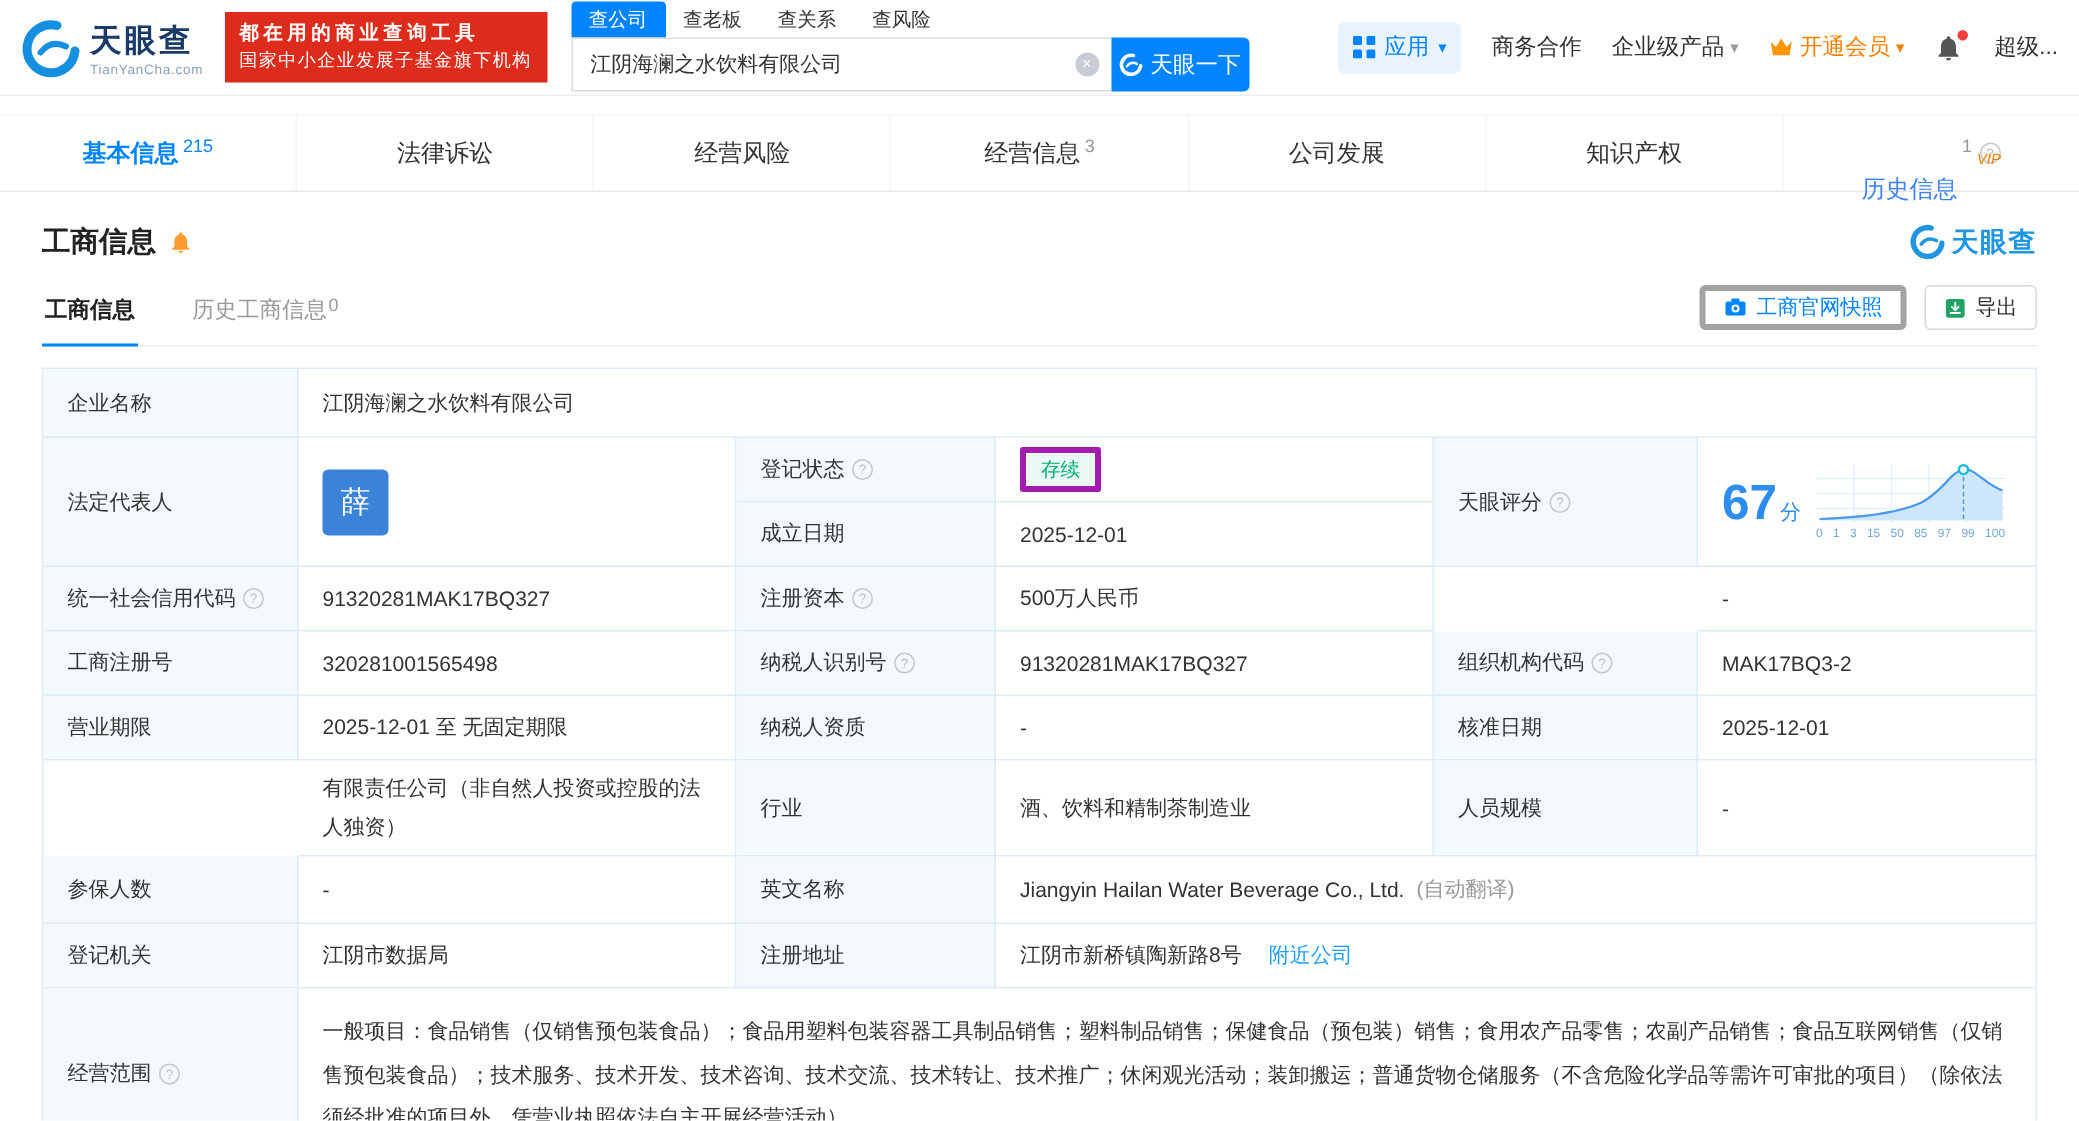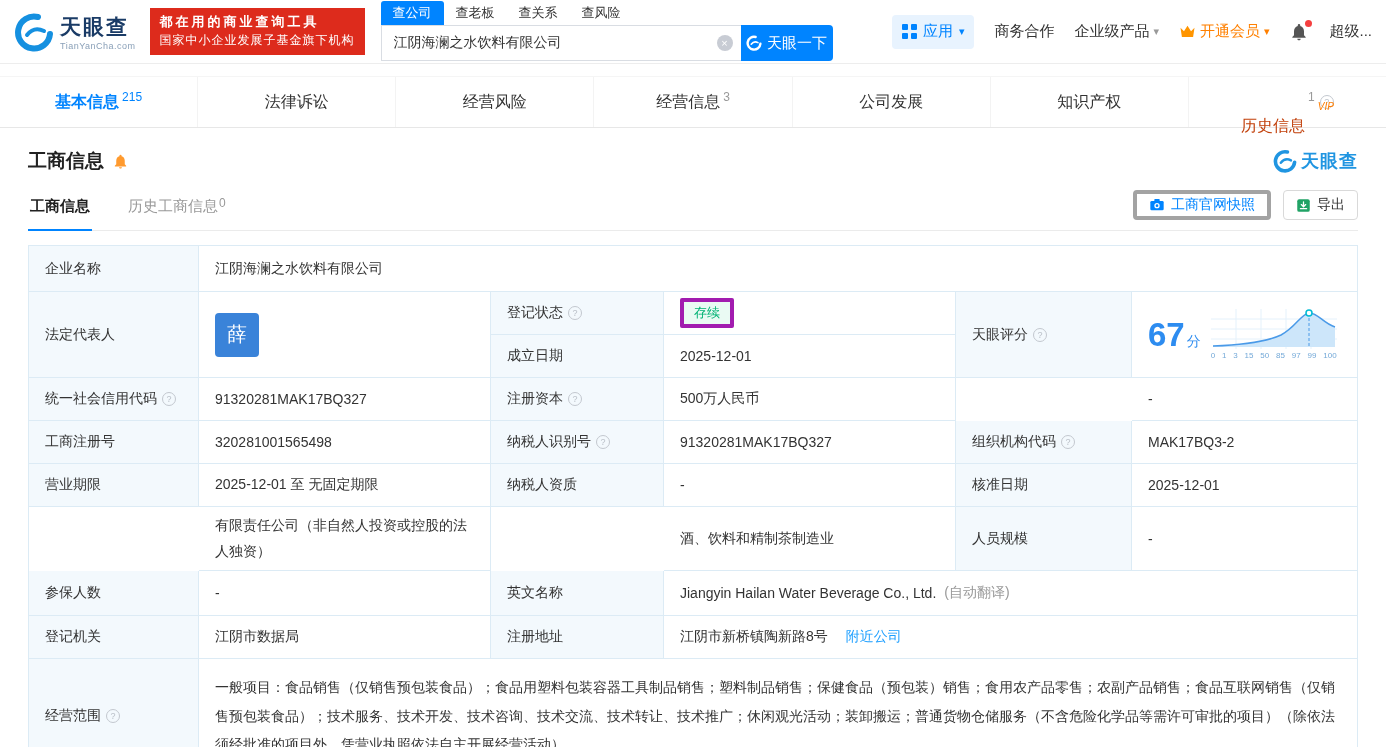--- a/index.html
+++ b/index.html
@@ -47,21 +47,21 @@
   .gap { height: 12px; }
   .main-tabs { height: 52px; border-top: 1px solid #f5f5f5; border-bottom: 1px solid #e7e7e7;
     display: flex; }
   .mtab { flex: 1; display: flex; align-items: center; justify-content: center;
     font-size: 16px; color: #333; cursor: pointer; position: relative;
     border-right: 1px solid #f3f3f3; }
   .mtab:last-child { border-right: none; }
   .mtab.active .mlabel { color: #0084ff; font-weight: bold; }
   .cnt { font-size: 12px; margin-left: 3px; position: relative; top: -5px; color: #999; }
   .cnt.blue { color: #0084ff; }
-  .mlabel.orange { color: #c2410c; margin-top: 48px; }
+  .mlabel.orange { color: #3b82f6; margin-top: 48px; }
   .viptag { position: absolute; top: 24px; right: 52px; font-size: 10px; font-weight: normal;
     font-style: italic; color: #ff7d00; }
   .help { width: 14px; height: 14px; border: 1px solid #c3c8cf; border-radius: 50%;
     color: #b9bfc7; font-size: 9px; display: inline-flex; align-items: center;
     justify-content: center; margin-left: 5px; font-style: normal; flex: 0 0 auto; cursor: pointer; }
 
   
   .section-head { margin: 20px 28px 0; display: flex; align-items: center; }
   .section-title { font-size: 19px; font-weight: bold; color: #222; }
   .section-bell { margin-left: 8px; display: inline-flex; cursor: pointer; }
@@ -367,20 +367,23 @@
     </div>
   <div class="cell" style="grid-area:6/4/7/5">-</div>
   <div class="cell lab" style="grid-area:6/5/7/6">
       <span>核准日期</span>
     </div>
   <div class="cell" style="grid-area:6/6/7/7">2025-12-01</div>
 
   <div class="cell wrap" style="grid-area:7/2/8/3">
       <span>有限责任公司（非自然人投资或控股的法人独资）</span>
     </div>
+  <div class="cell lab" style="grid-area:7/3/8/4">
+      <span>行业</span>
+    </div>
   <div class="cell" style="grid-area:7/4/8/5">酒、饮料和精制茶制造业</div>
   <div class="cell lab" style="grid-area:7/5/8/6">
       <span>人员规模</span>
     </div>
   <div class="cell" style="grid-area:7/6/8/7">-</div>
 
   <div class="cell lab" style="grid-area:8/1/9/2">
       <span>参保人数</span>
     </div>
   <div class="cell" style="grid-area:8/2/9/3">-</div>

